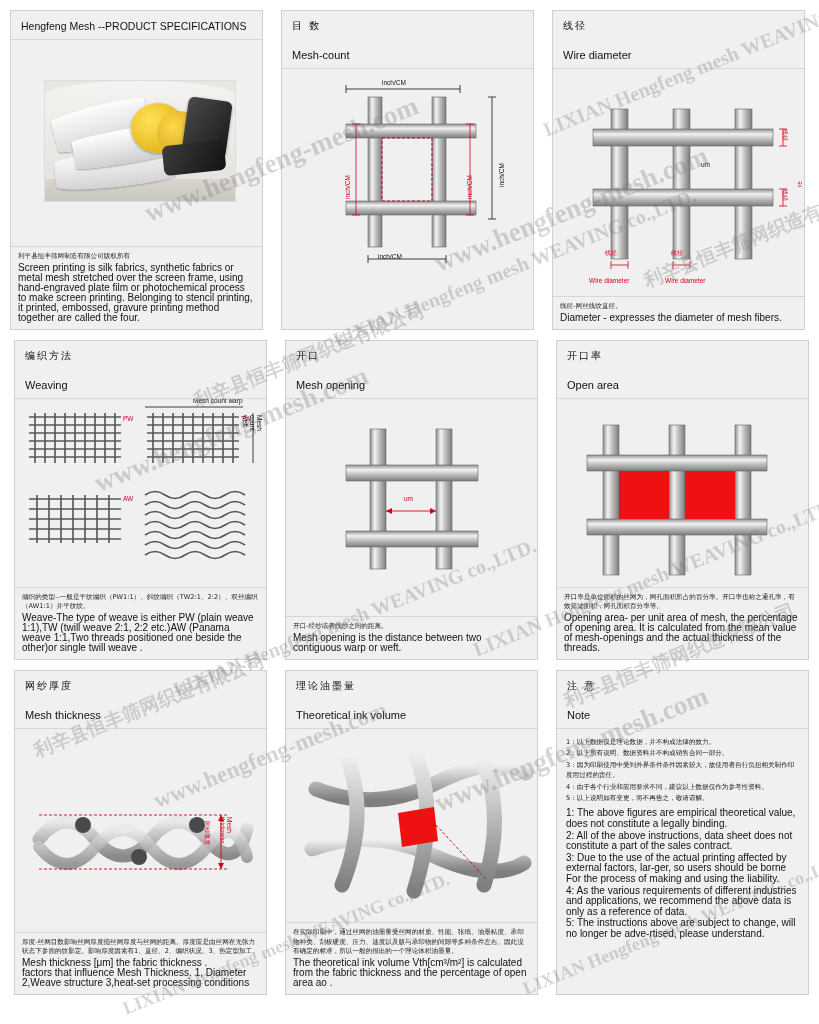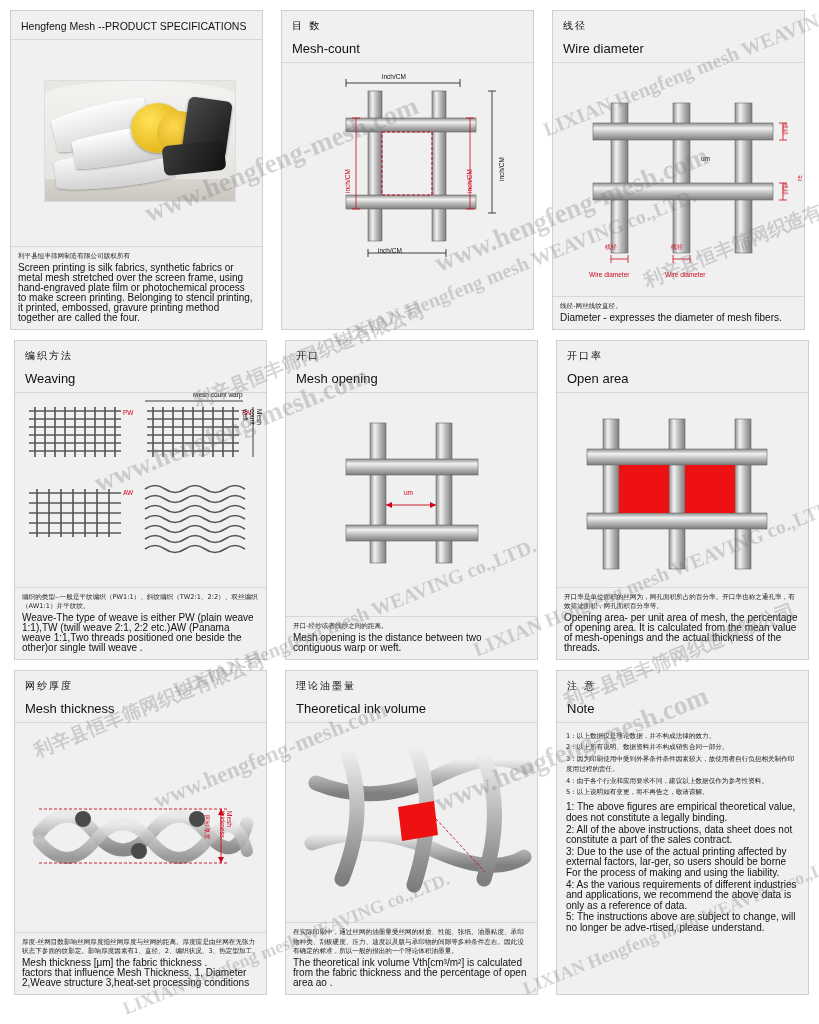--- a/index.html
+++ b/index.html
@@ -14,21 +14,21 @@
   #sheet{position:absolute;left:0;top:0;width:819px;height:1024px;padding:10px;box-sizing:border-box;z-index:1;}
   .row{display:flex;gap:18px;}
   .row + .row{margin-top:10px;justify-content:flex-end;}
   .card{background:#f0f0f0;border:1px solid #cfcfcf;box-sizing:border-box;display:flex;flex-direction:column;position:relative;}
   .r1 .card{width:253px;height:320px;}
   .r2 .card{width:253px;height:320px;}
   .r3 .card{width:253px;height:325px;}
 
   .card-head{padding:8px 10px 6px 10px;border-bottom:1px solid #d7d7d7;background:#f0f0f0;}
   .title-cn{font-family:"DejaVu Sans",sans-serif;font-size:10px;letter-spacing:2px;color:#111;line-height:14px;}
-  .title-en{font-size:13px;color:#111;line-height:14px;margin-top:9px;}
+  .title-en{font-size:11px;color:#111;line-height:14px;margin-top:15px;}
   .title-one{font-size:10.5px;color:#111;line-height:14px;}
 
   .card-body{flex:1;position:relative;overflow:hidden;background:#f0f0f0;}
   .card-foot{border-top:1px solid #d7d7d7;padding:5px 7px 6px 7px;background:#f0f0f0;}
   .foot-cn{font-family:"DejaVu Sans",sans-serif;font-size:6.6px;line-height:9.2px;color:#222;}
   .foot-en{font-size:10px;line-height:10px;color:#111;margin-top:2px;}
 
   
   .photo{position:absolute;left:33px;top:40px;width:190px;height:120px;background:#e9e7e2;border:1px solid #ddd;overflow:hidden;}
   .roll{position:absolute;border-radius:50% / 12%;}

